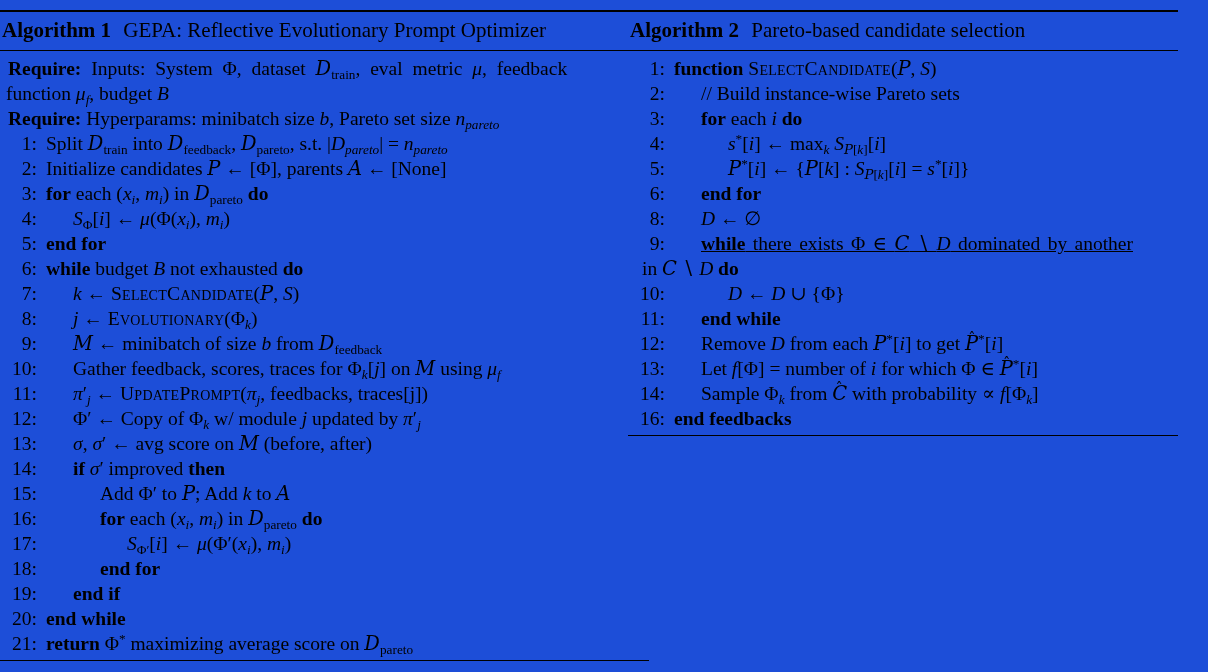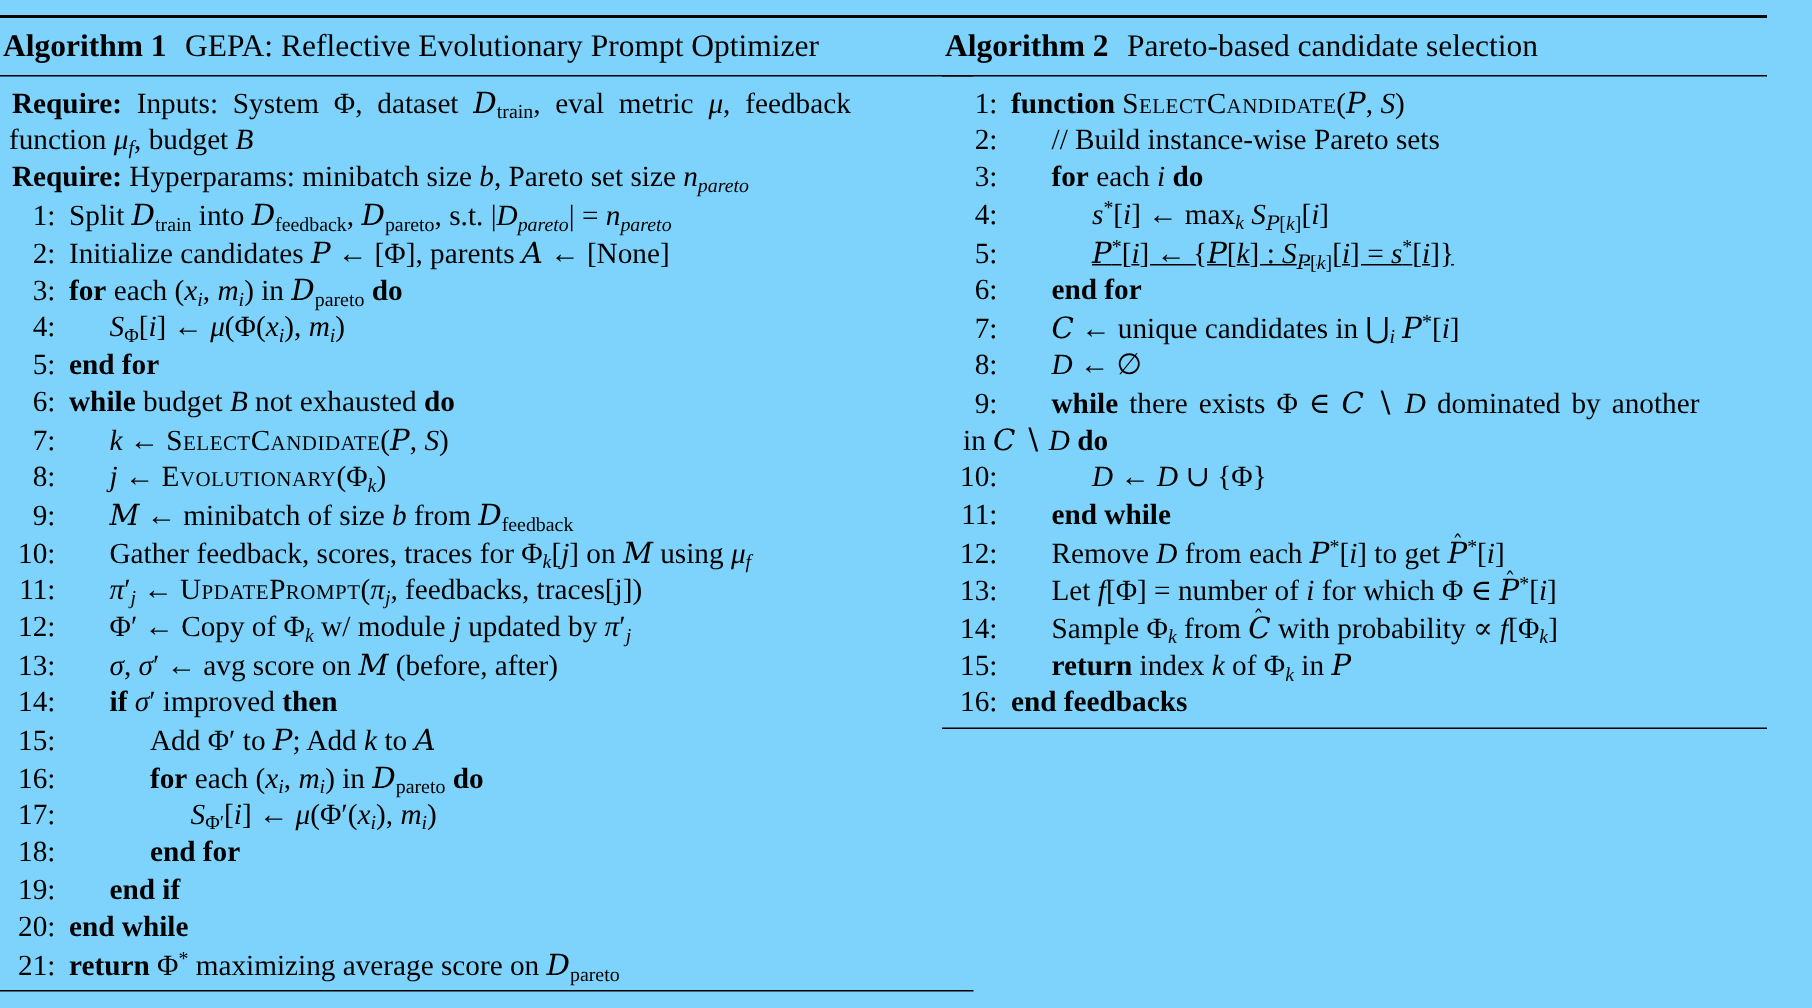--- a/index.html
+++ b/index.html
@@ -1,18 +1,18 @@
 <!DOCTYPE html>
 <html><head>
 <meta charset="utf-8">
 <style>
   html,body{margin:0;padding:0}
   body{width:1208px;height:672px;background:#ffffff;color:#000000;
        font-family:"Liberation Serif","DejaVu Serif",serif;overflow:hidden}
-  .page{position:relative;width:1208px;height:672px;background:#7dd3fc}
+  .page{position:relative;width:1208px;height:672px;background:#1d4ed8}
   .col{position:absolute;top:10px}
   .col.a1{left:0;width:649px}
   .col.a2{left:628px;width:550px}
   .rule{height:0;border:0;border-top:1.5px solid #000;margin:0}
   .rule.top{border-top-width:2.4px}
   .caption{font-size:21px;line-height:24px;padding:6px 0 8px 2px}
   .cap-label{font-weight:bold}
   .cap-title{margin-left:7px}
   .alg-body{font-size:19.5px;line-height:25px;padding:5px 0 4px 0}
   .line{white-space:nowrap;height:25px;padding-left:6px}
@@ -80,30 +80,28 @@
     <div class="caption">
       <span class="cap-label">Algorithm 2</span>
       <span class="cap-title">Pareto-based candidate selection</span>
     </div>
     <div class="rule mid"></div>
     <div class="alg-body">
         <div class="line"><span class="num">1:</span><span class="ct"><b>function</b> <span class="sc">SelectCandidate</span>(<span class="cal">P</span>, <i>S</i>)</span></div>
         <div class="line"><span class="num">2:</span><span class="ct" style="padding-left: 27px;">// Build instance-wise Pareto sets</span></div>
         <div class="line"><span class="num">3:</span><span class="ct" style="padding-left: 27px;"><b>for</b> each <i>i</i> <b>do</b></span></div>
         <div class="line"><span class="num">4:</span><span class="ct" style="padding-left: 54px;"><i>s</i><sup>*</sup>[<i>i</i>] ← max<sub><i>k</i></sub> <i>S</i><sub><span class="cal">P</span>[<i>k</i>]</sub>[<i>i</i>]</span></div>
-        <div class="line"><span class="num">5:</span><span class="ct" style="padding-left: 54px; text-decoration: underline;"><span class="cal">P</span><sup>*</sup>[<i>i</i>] ← {<span class="cal">P</span>[<i>k</i>] : <i>S</i><sub><span class="cal">P</span>[<i>k</i>]</sub>[<i>i</i>] = <i>s</i><sup>*</sup>[<i>i</i>]}</span></div>
+        <div class="line"><span class="num">5:</span><span class="ct" style="padding-left: 54px;"><span class="cal">P</span><sup>*</sup>[<i>i</i>] ← {<span class="cal">P</span>[<i>k</i>] : <i>S</i><sub><span class="cal">P</span>[<i>k</i>]</sub>[<i>i</i>] = <i>s</i><sup>*</sup>[<i>i</i>]}</span></div>
         <div class="line"><span class="num">6:</span><span class="ct" style="padding-left: 27px;"><b>end for</b></span></div>
-        <div class="line"><span class="num">7:</span><span class="ct" style="padding-left: 27px;"><span class="cal">C</span> ← unique candidates in ⋃<sub><i>i</i></sub> <span class="cal">P</span><sup>*</sup>[<i>i</i>]</span></div>
         <div class="line"><span class="num">8:</span><span class="ct" style="padding-left: 27px;"><i>D</i> ← ∅</span></div>
-        <div class="line"><span class="num">9:</span><span class="ct st2" style="padding-left: 27px;"><b>while</b> there exists Φ ∈ <span class="cal">C</span> ∖ <i>D</i> dominated by another</span></div>
+        <div class="line"><span class="num">9:</span><span class="ct st2" style="padding-left: 27px; text-decoration: underline;"><b>while</b> there exists Φ ∈ <span class="cal">C</span> ∖ <i>D</i> dominated by another</span></div>
         <div class="line t-c"><span class="ct">in <span class="cal">C</span> ∖ <i>D</i> <b>do</b></span></div>
         <div class="line"><span class="num">10:</span><span class="ct" style="padding-left: 54px;"><i>D</i> ← <i>D</i> ∪ {Φ}</span></div>
         <div class="line"><span class="num">11:</span><span class="ct" style="padding-left: 27px;"><b>end while</b></span></div>
         <div class="line"><span class="num">12:</span><span class="ct" style="padding-left: 27px;">Remove <i>D</i> from each <span class="cal">P</span><sup>*</sup>[<i>i</i>] to get <span class="cal hat">P</span><sup>*</sup>[<i>i</i>]</span></div>
         <div class="line"><span class="num">13:</span><span class="ct" style="padding-left: 27px;">Let <i>f</i>[Φ] = number of <i>i</i> for which Φ ∈ <span class="cal hat">P</span><sup>*</sup>[<i>i</i>]</span></div>
         <div class="line"><span class="num">14:</span><span class="ct" style="padding-left: 27px;">Sample Φ<sub><i>k</i></sub> from <span class="cal hat">C</span> with probability ∝ <i>f</i>[Φ<sub><i>k</i></sub>]</span></div>
-        <div class="line"><span class="num">15:</span><span class="ct" style="padding-left: 27px;"><b>return</b> index <i>k</i> of Φ<sub><i>k</i></sub> in <span class="cal">P</span></span></div>
         <div class="line"><span class="num">16:</span><span class="ct"><b>end feedbacks</b></span></div>
       </div>
     <div class="rule bot"></div>
   </section>
 
 </div>
 
 </body></html>

